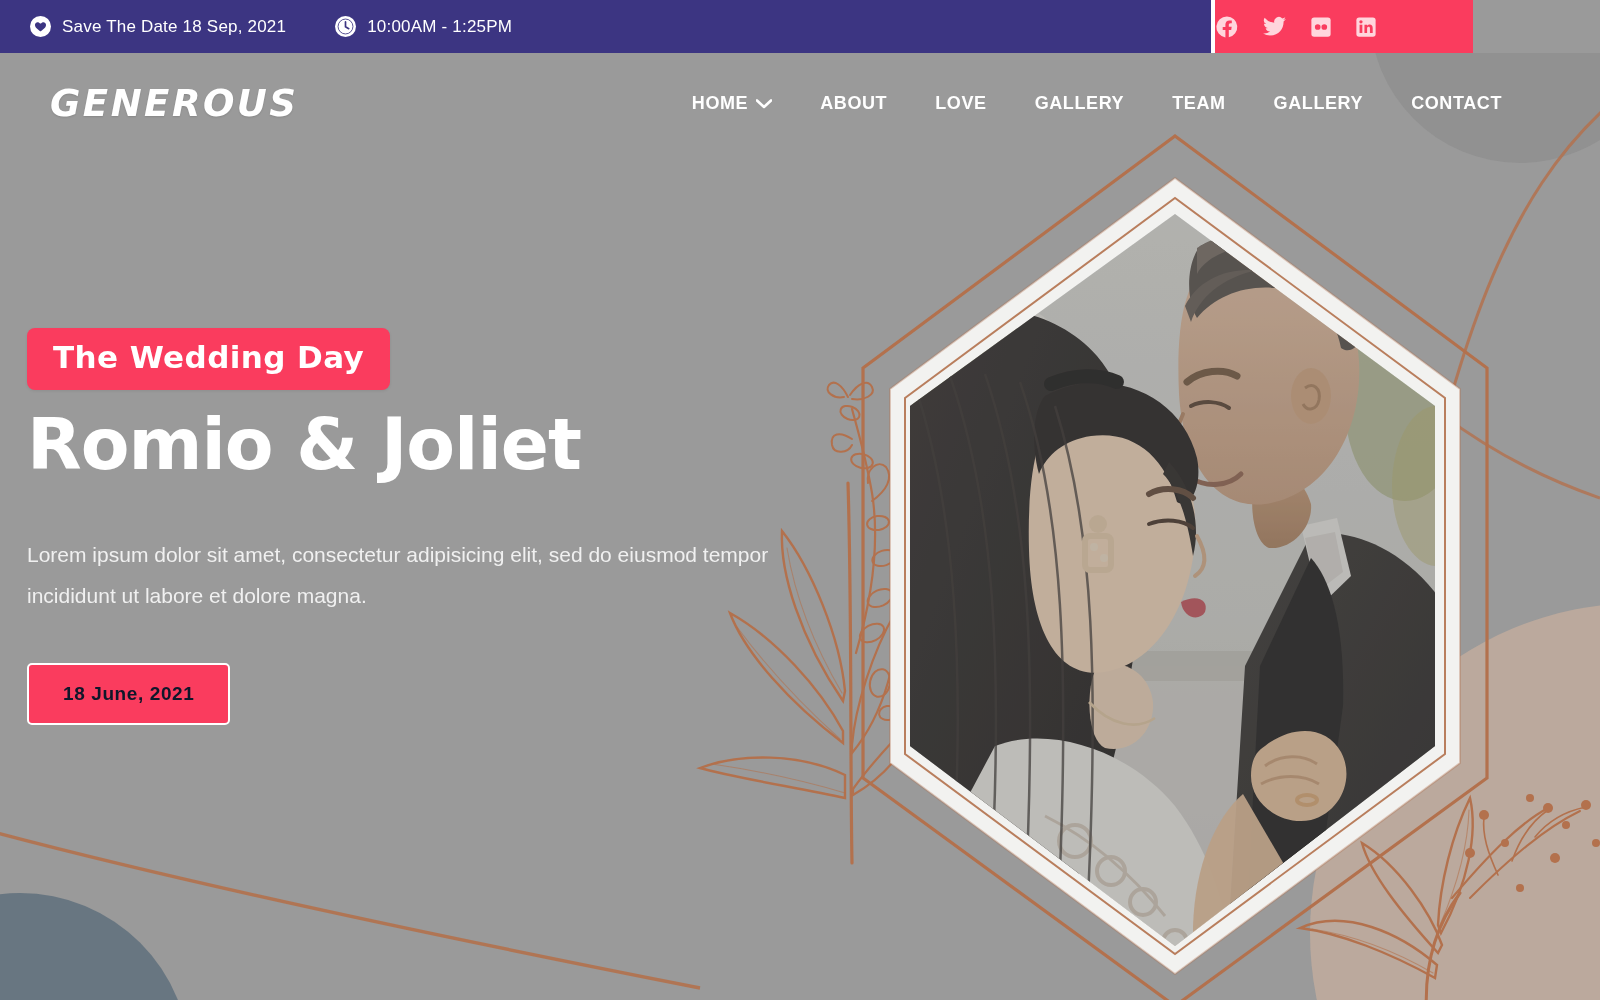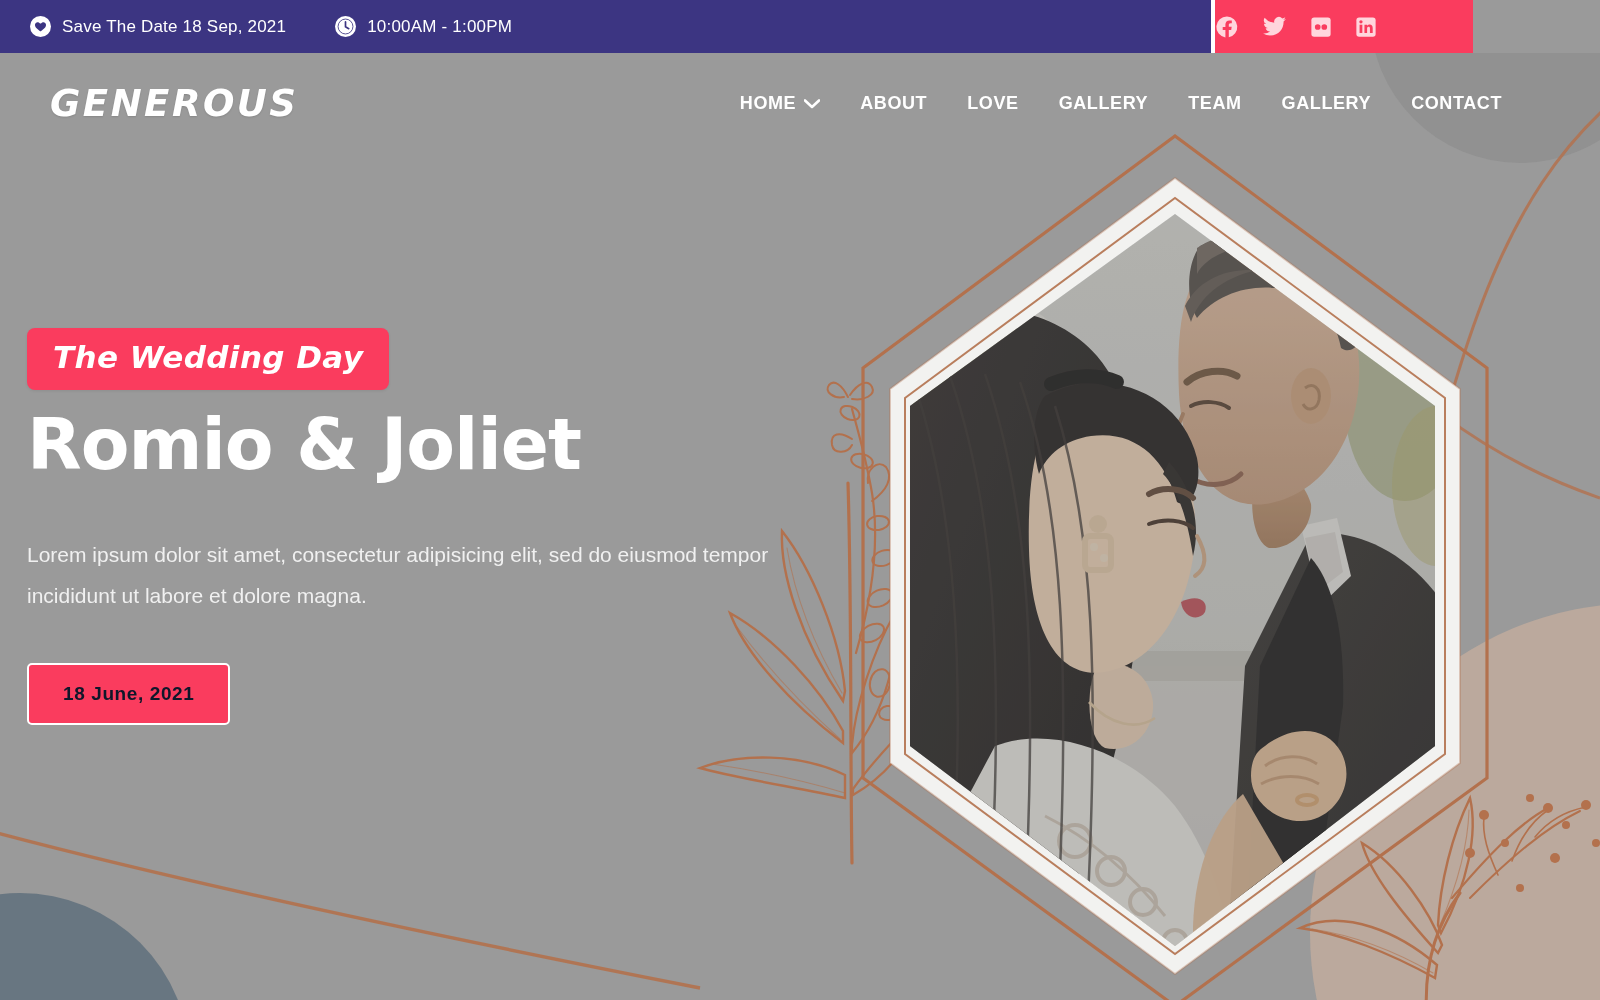--- a/index.html
+++ b/index.html
@@ -54,42 +54,42 @@
     position:absolute; top:53px; left:0; width:1600px; height:100px;
     display:flex; align-items:center; z-index:30;
   }
   .logo {
     margin-left:36px;
     color:#ffffff; font-size:37px; font-weight:700; font-style:italic;
     letter-spacing:2.5px; font-family:"DejaVu Sans", sans-serif;
     text-shadow:0 1px 2px rgba(0,0,0,.12); cursor:pointer;
     user-select:none;
   }
-  .nav { margin-left:auto; margin-right:96px; display:flex; align-items:center; gap:8px; }
+  .nav { margin-left:auto; margin-right:96px; display:flex; align-items:center; gap:16px; }
   .nav-item {
     color:#ffffff; font-size:18px; font-weight:700; letter-spacing:0.6px;
     padding:8px 16px; cursor:pointer; white-space:nowrap;
     display:flex; align-items:center; gap:8px;
     font-family:"Liberation Sans", sans-serif;
   }
   .nav-item .chev { display:inline-block; }
 
   
   .hero-content {
     position:absolute; top:53px; left:0; width:820px; height:947px;
     z-index:20; padding-left:27px;
     display:flex; flex-direction:column; justify-content:center;
   }
   .badge {
     display:inline-block; align-self:flex-start;
     background:#fa3c5e; color:#ffffff;
     border-radius:8px;
     padding:11px 26px 15px 26px;
     font-family:"DejaVu Sans", sans-serif;
-    font-style:italic; font-weight:700;
+    font-weight:700;
     font-size:31px; letter-spacing:0.4px;
     margin-bottom:17px;
     box-shadow:0 1px 3px rgba(0,0,0,.08);
   }
   .hero-title {
     color:#ffffff; font-size:71px; font-weight:700; line-height:1.06;
     letter-spacing:-1px; margin-bottom:53px;
     font-family:"DejaVu Sans", sans-serif;
   }
   .hero-sub {
@@ -129,21 +129,21 @@
 
     <div class="tb-item second">
       <span class="tb-icon">
         <svg width="17" height="17" viewBox="0 0 24 24">
           <circle cx="12" cy="12" r="11" fill="#ffffff"></circle>
           <path d="M12 1a11 11 0 1 0 0 22 11 11 0 0 0 0-22zm0 2.5a8.5 8.5 0 1 1 0 17 8.5 8.5 0 0 1 0-17z" fill="#3c3582" opacity="0"></path>
           <circle cx="12" cy="12" r="10.5" fill="#ffffff" stroke="#3c3582" stroke-width="1.2"></circle>
           <path d="M12 5.5v7l4.6 2.6" stroke="#3c3582" stroke-width="2.4" fill="none" stroke-linecap="round"></path>
         </svg>
       </span>
-      <span class="tb-text">10:00AM - 1:00PM</span>
+      <span class="tb-text">10:00AM - 1:25PM</span>
     </div>
 
   </div>
 
   <div class="topbar-divider"></div>
 
   <div class="topbar-right">
     <span class="soc" title="Facebook">
       <svg width="24" height="24" viewBox="0 0 24 24">
           <path d="M12 1.5A10.5 10.5 0 0 0 10.4 22.4v-7.3H7.7v-3.1h2.7V9.6c0-2.7 1.6-4.2 4-4.2 1.2 0 2.4.2 2.4.2v2.6h-1.3c-1.3 0-1.7.8-1.7 1.6v2h2.9l-.5 3.1h-2.4v7.4A10.5 10.5 0 0 0 12 1.5z" fill="#ffd6dd"></path>

